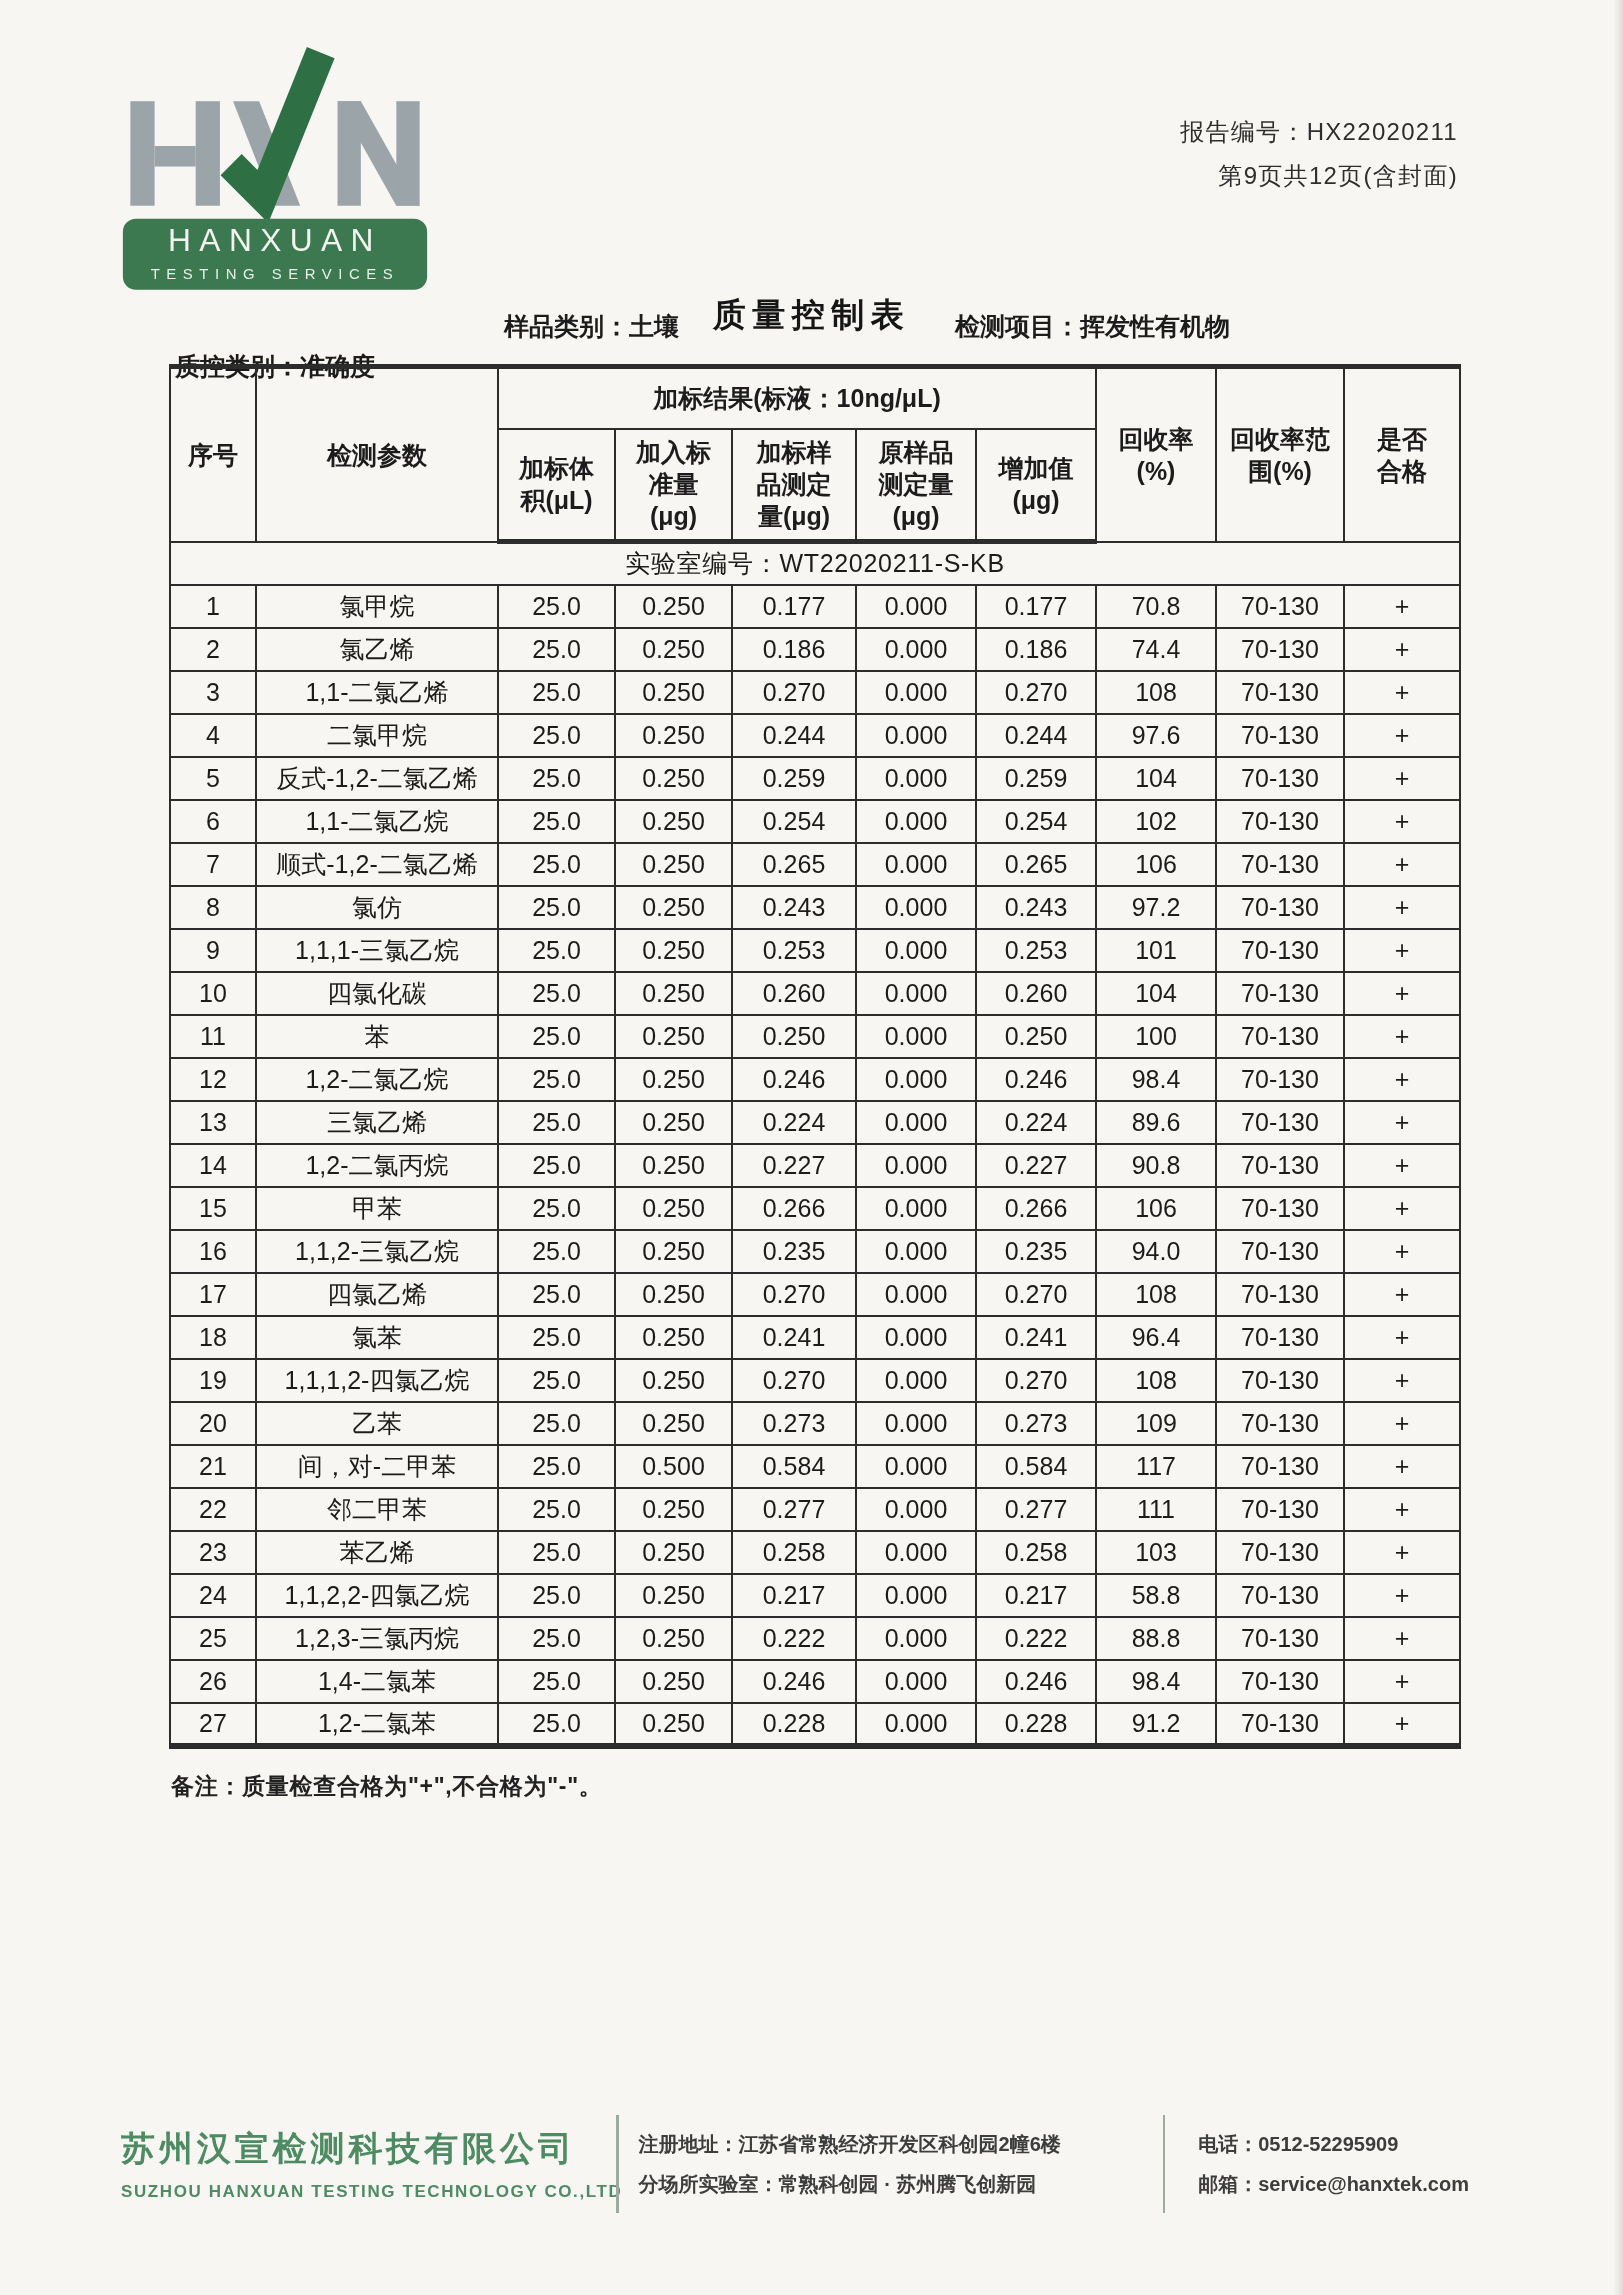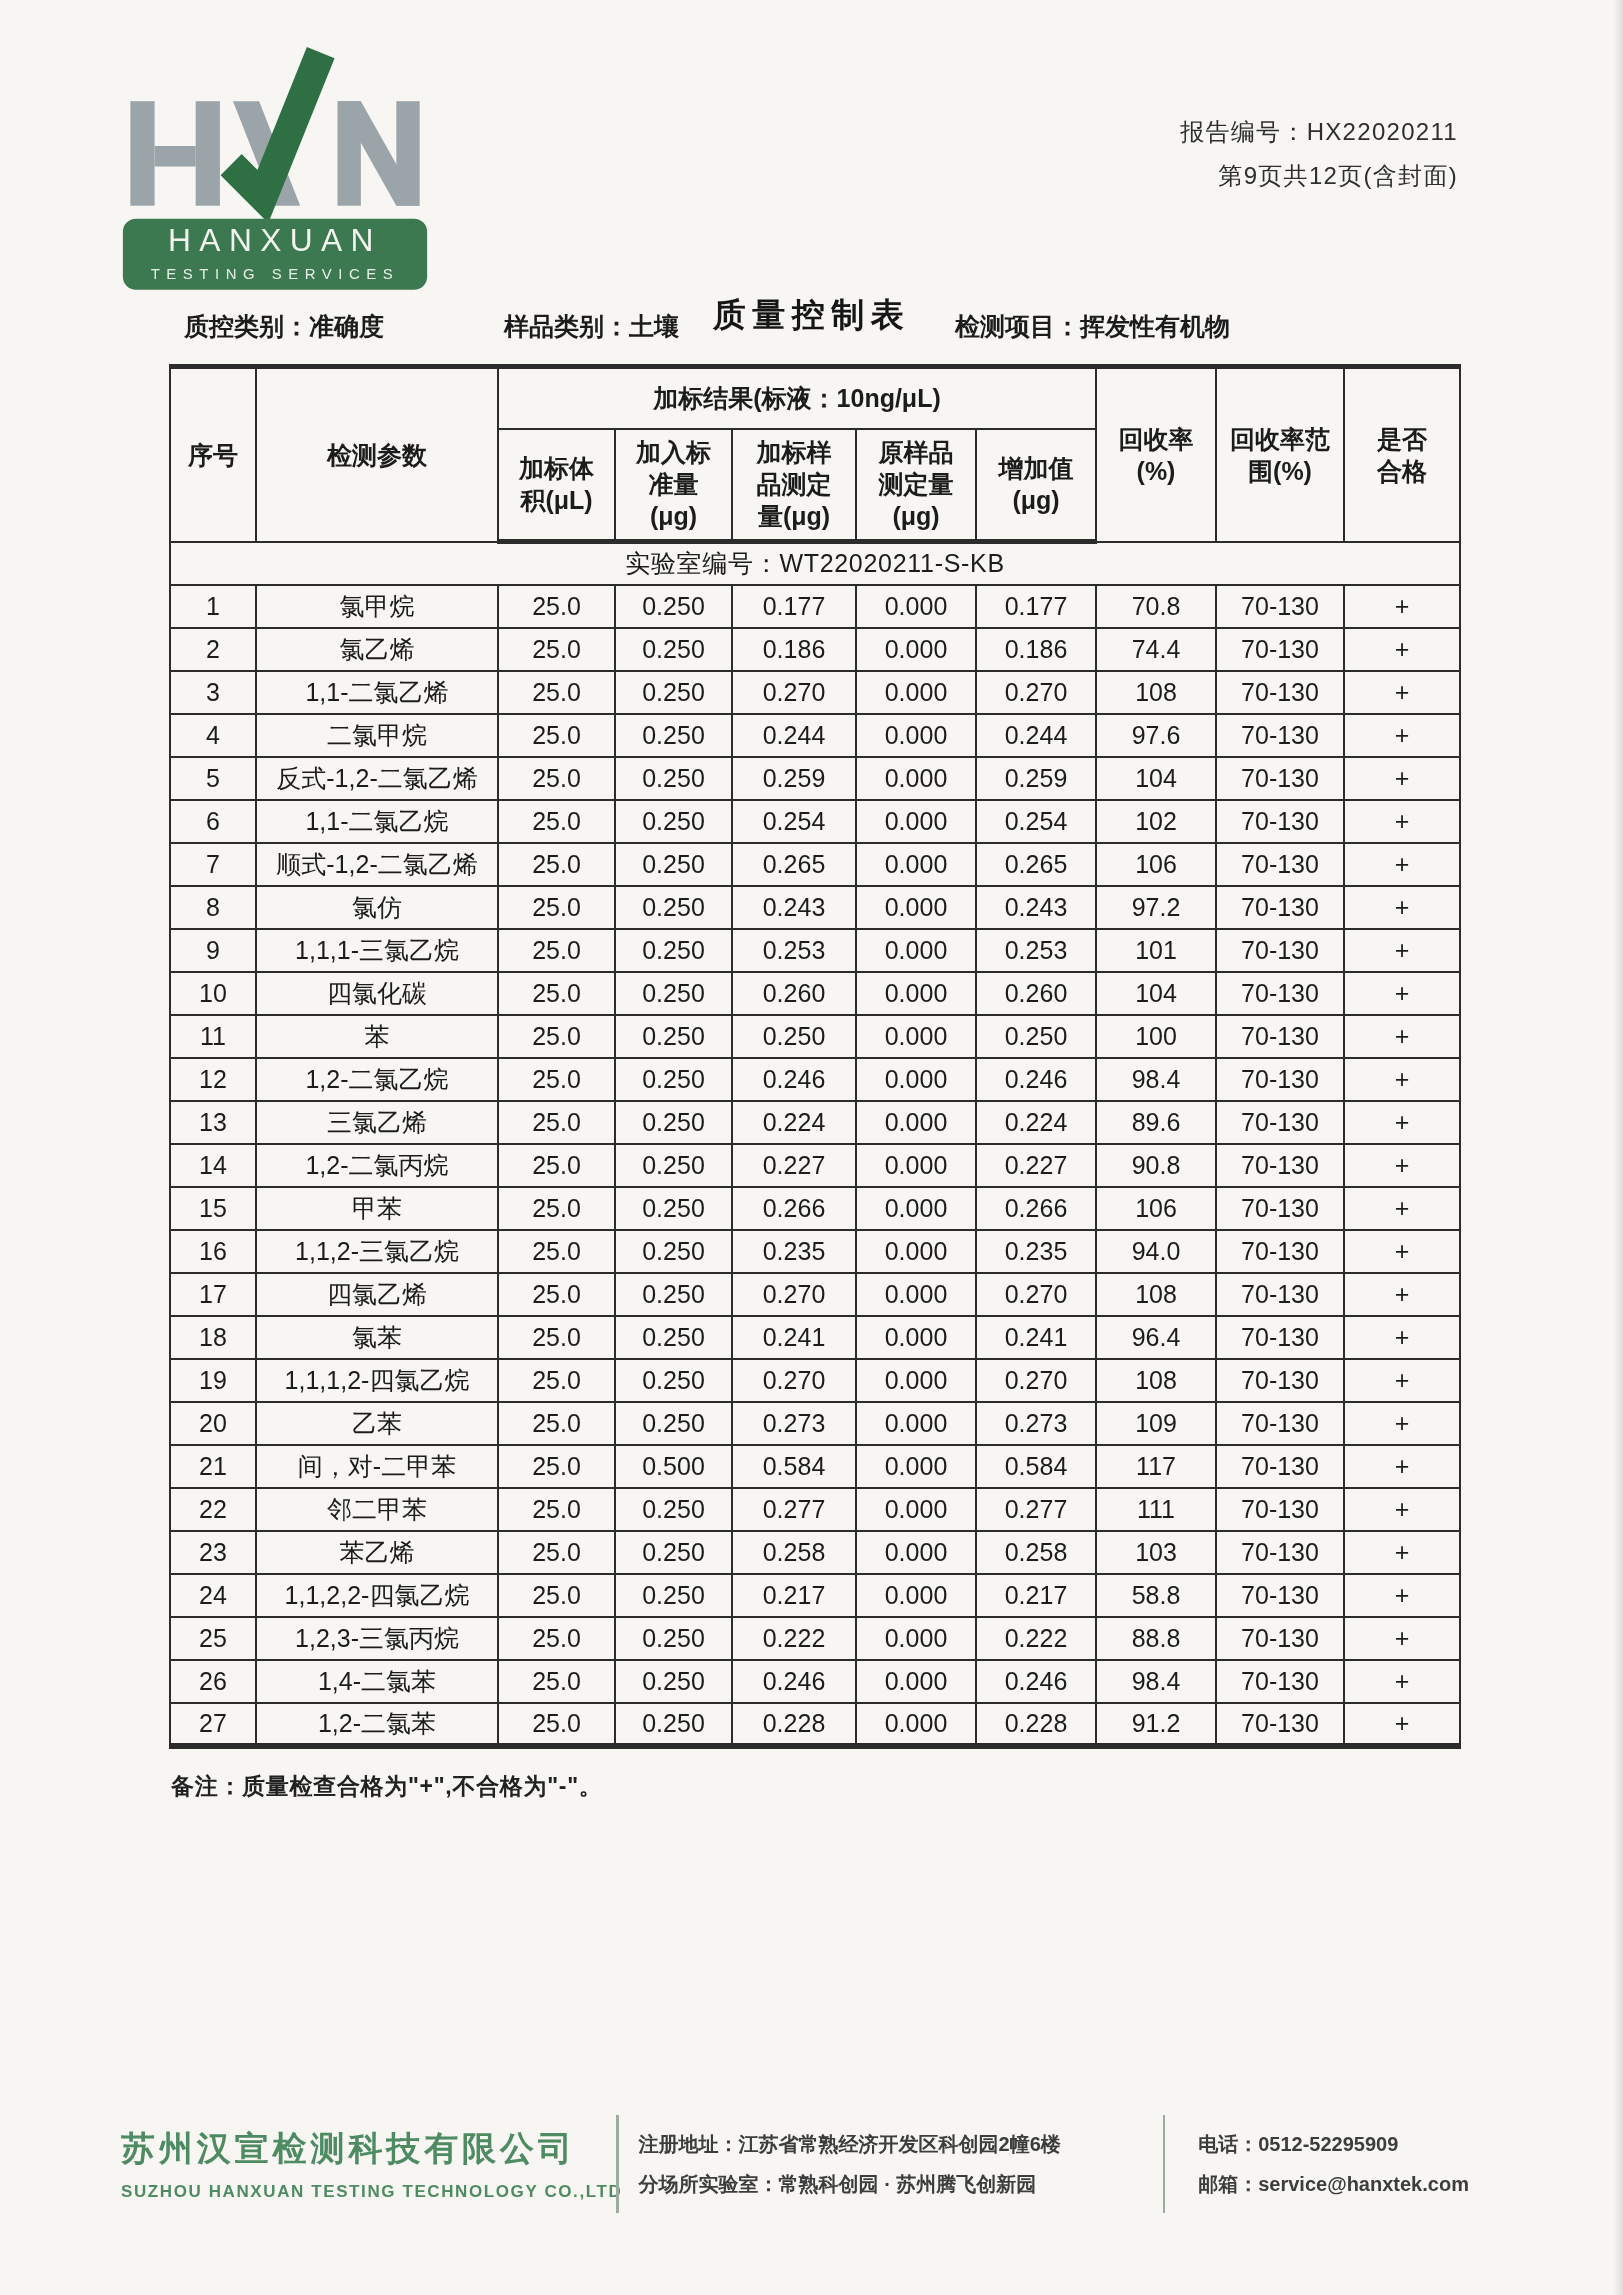--- a/index.html
+++ b/index.html
@@ -39,21 +39,21 @@
     color:#161616;
     margin-top:32px;
   }
 
   
   .meta{
     position:absolute;top:310px;left:169px;width:1291px;height:41px;
     font-size:25px;font-weight:700;color:#1c1c1c;
   }
   .meta span{position:absolute;top:0;white-space:nowrap;}
-  .meta .m1{left:15px;}
+  .meta .m1{left:6px;margin-top:40px;}
   .meta .m2{left:335px;}
   .meta .m3{left:786px;}
 
   
   table.qc{
     position:absolute;left:169px;top:364px;
     width:1291px;table-layout:fixed;
     border-collapse:collapse;
     border:2.6px solid #2c2c2c;
     border-top-width:5.2px;border-bottom-width:6.5px;

